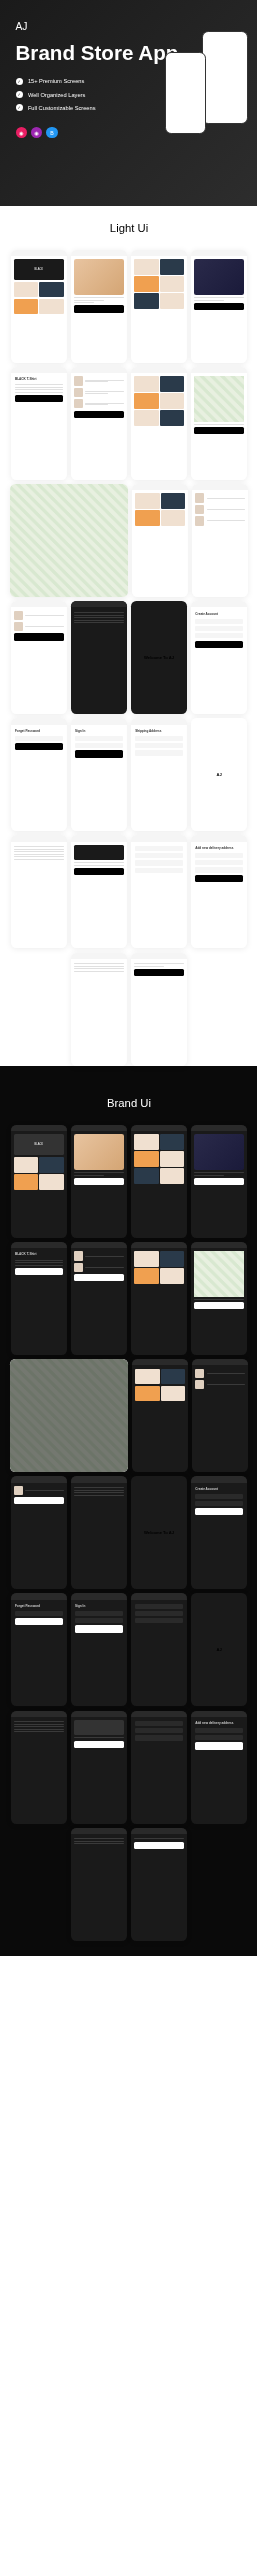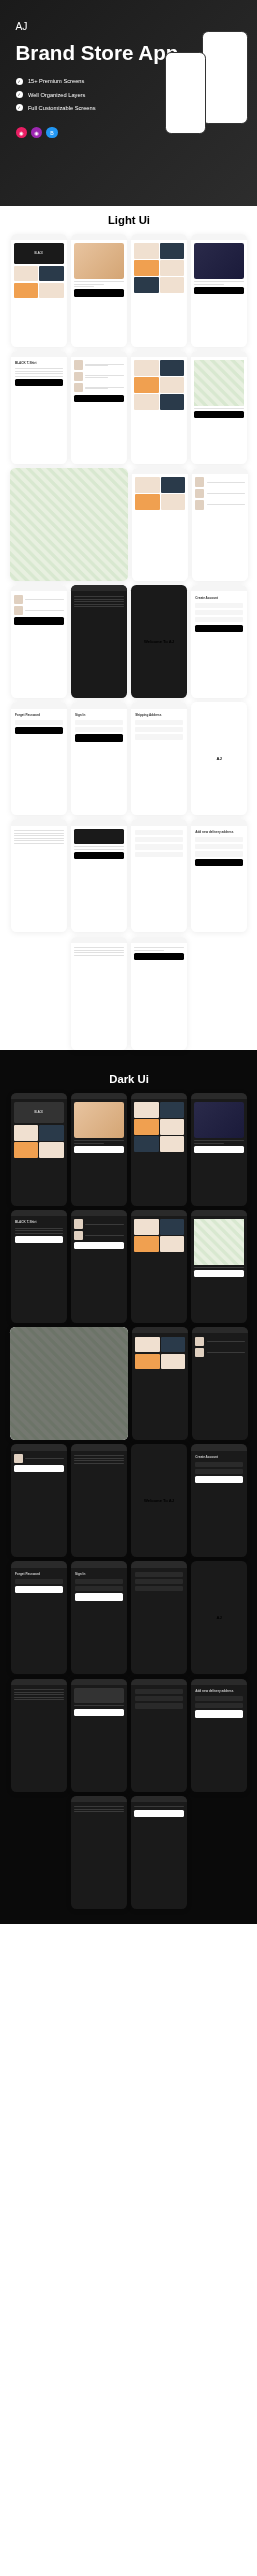--- a/index.html
+++ b/index.html
@@ -8,21 +8,21 @@
 .logo{font-size:10.3px;font-weight:300;margin-bottom:10.3px}
 .hero h1{font-size:20.6px;font-weight:700;line-height:1.1;margin-bottom:13px}
 .feat{display:flex;align-items:center;gap:5.2px;margin-bottom:6.2px;font-size:5.7px}
 .dot{width:7.2px;height:7.2px;border-radius:50%;background:#fff;display:flex;align-items:center;justify-content:center}
 .dot::after{content:'✓';color:#000;font-size:4.1px}
 .socials{display:flex;gap:4.1px;margin-top:15.5px}
 .soc{width:11.3px;height:11.3px;border-radius:50%;display:flex;align-items:center;justify-content:center;font-size:5.2px;color:#fff}
 .pk{background:#e91e63}.pp{background:#9c27b0}.bl{background:#2196f3}
 .mock{position:absolute;right:10.3px;top:31px;width:46px;height:93px;background:#fff;border-radius:6.2px;border:1.5px solid #333}
 .mock2{right:52px;top:52px;width:41px;height:82px}
-.sect{text-align:center;padding:8px 0;font-size:11.3px;font-weight:700}
+.sect{text-align:center;padding:16px 0;font-size:11.3px;font-weight:400}
 .grid{display:flex;flex-wrap:wrap;gap:4.1px;padding:0 5.2px;justify-content:center}
 .screen{width:56px;height:113px;background:#fff;border-radius:5.2px;box-shadow:0 1px 6.2px rgba(0,0,0,0.08);overflow:hidden;position:relative}
 .screen.dk{background:#1a1a1a}
 .sc-bar{height:6.2px;background:#f5f5f5;display:flex;align-items:center;padding:0 2.1px;gap:1px}
 .dk .sc-bar{background:#2a2a2a}
 .sc-body{padding:3.1px;font-size:2.1px;color:#333}
 .dk .sc-body{color:#ccc}
 .prod-img{width:100%;height:36px;background:linear-gradient(135deg,#e8c4a0,#d4a574);border-radius:2.1px;margin-bottom:2.1px}
 .prod-img.dk2{background:linear-gradient(135deg,#2a2a4a,#1a1a3a)}
 .banner{width:100%;height:20.6px;background:#1a1a1a;border-radius:1.5px;color:#fff;display:flex;align-items:center;justify-content:center;font-size:2.6px;margin-bottom:2.1px}
@@ -363,21 +363,21 @@
       <div class="sc-bar"></div>
       <div class="sc-body">
         <div class="line"></div>
         <div class="line s"></div>
         <div class="btn-blk"></div>
       </div>
     </div>
 </div>
 
 <div class="dark-section">
-<div class="sect">Dark Ui</div>
+<div class="sect">Brand Ui</div>
 
 <div class="grid">
   <div class="screen dk">
         <div class="sc-bar"></div>
         <div class="sc-body">
           <div class="banner">BLACK</div>
           <div class="thumb-row">
             <div class="thumb"></div>
             <div class="thumb b"></div>
           </div>

